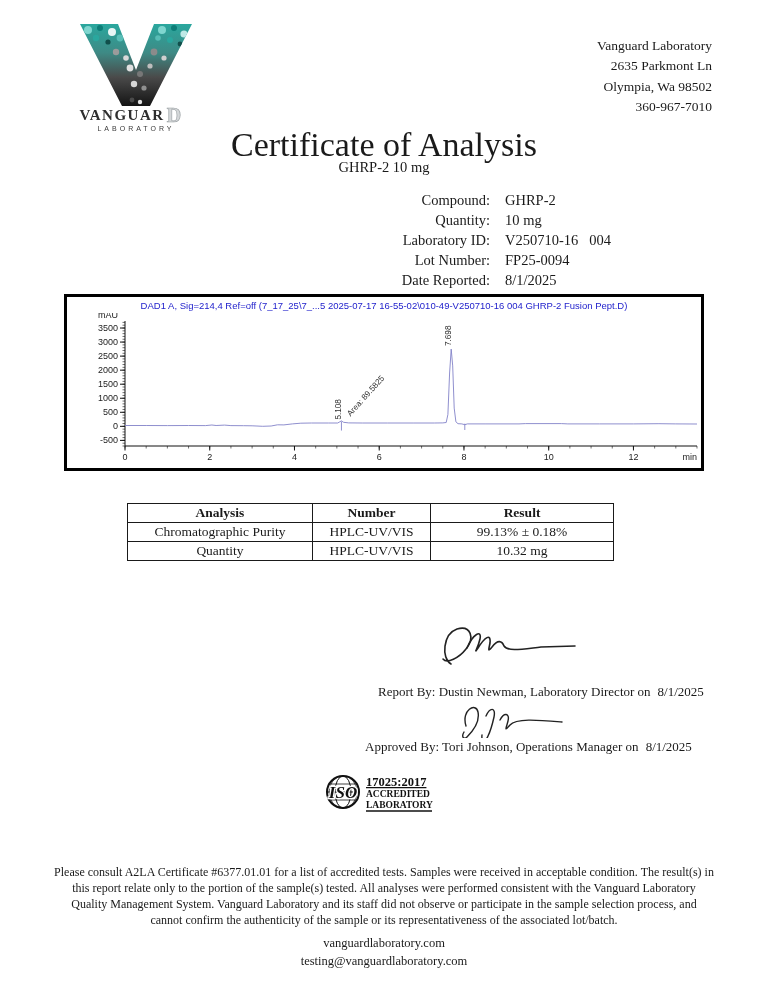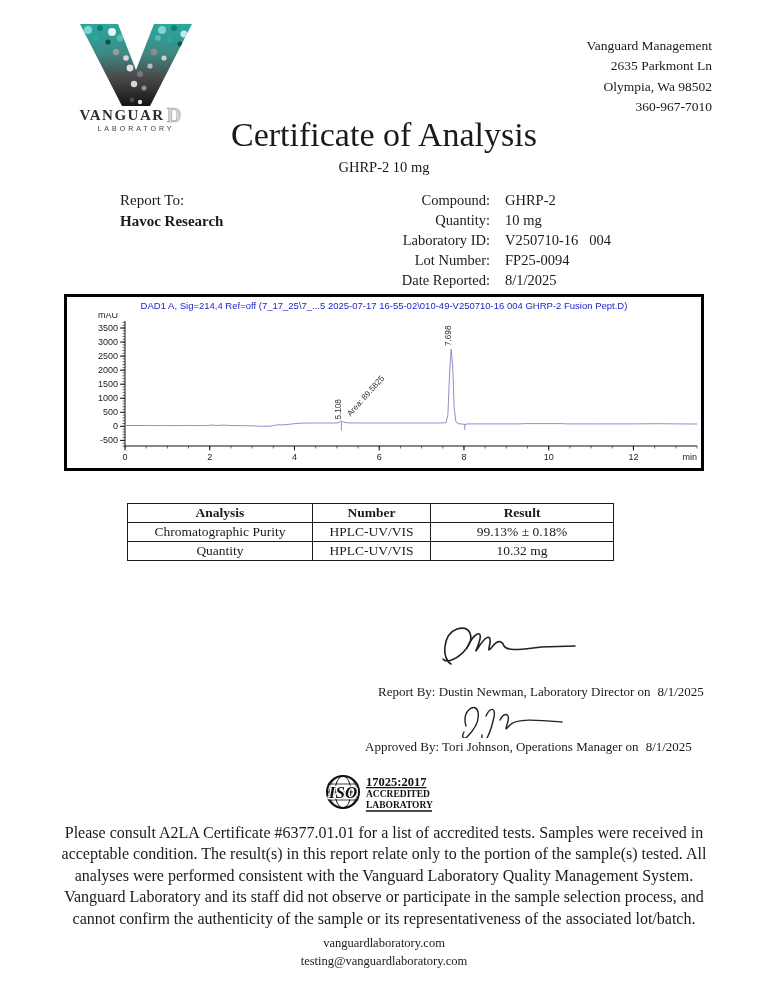--- a/index.html
+++ b/index.html
@@ -8,21 +8,21 @@
     position:relative; width:768px; height:994px; margin:0 auto;
     background:#ffffff; overflow:hidden;
     font-family:"Liberation Serif", serif; color:#1a1a1a;
   }
   .abs { position:absolute; }
 
   
   .logo { left:70px; top:22px; }
   .address { right:56px; top:36px; text-align:right; font-size:13.5px; line-height:1.5; }
 
-  .doc-title { left:0; right:0; top:116px; text-align:center; font-size:34px; }
+  .doc-title { left:0; right:0; top:126px; text-align:center; font-size:34px; }
   .doc-subtitle { left:0; right:0; top:159px; text-align:center; font-size:14.5px; }
 
   .report-to { left:120px; top:190px; font-size:15px; line-height:21px; }
   .report-to .client { font-weight:bold; }
 
   .details { left:358px; top:190px; font-size:14.5px; }
   .details .row { display:flex; line-height:20px;align-items:center; }
   .details .lbl { width:132px; text-align:right; }
   .details .val { margin-left:15px; white-space:pre; }
 
@@ -42,21 +42,21 @@
   
   .sig1 { left:423px; top:620px; }
   .sig2 { left:450px; top:700px; }
   .sig-line { font-size:13px; white-space:nowrap; }
   .sig-line .date { margin-left:7px; }
   .report-by { left:378px; top:684px; }
   .approved-by { left:365px; top:739px; }
 
   .iso-badge { left:322px; top:770px; }
 
-  .disclaimer { left:54px; right:54px; top:822px; text-align:center; font-size:16px; line-height:1.34; }
+  .disclaimer { left:54px; right:54px; top:864px; text-align:center; font-size:12px; line-height:1.34; }
 
   .site-line { left:0; right:0; top:936px; text-align:center; font-size:12.5px; }
   .email-line { left:0; right:0; top:954px; text-align:center; font-size:12.5px; }
 </style>
 </head>
 <body>
 
 <div class="page">
 
   <div class="abs logo">
@@ -100,33 +100,29 @@
           <circle cx="62" cy="78" r="2.4" fill="#4a4a4a"></circle>
         <circle cx="70" cy="80" r="2.2" fill="#e3e3e3"></circle>
       </g>
       <text x="52" y="98" text-anchor="middle" font-family="Liberation Serif, serif" font-weight="bold" font-size="15" letter-spacing="1.5" fill="#2e2e2e">VANGUAR</text>
       <text x="104" y="100" text-anchor="middle" font-family="Liberation Serif, serif" font-weight="bold" font-size="20" fill="#d4d7d9" stroke="#9aa0a3" stroke-width="0.6">D</text>
       <text x="66" y="109" text-anchor="middle" font-family="Liberation Sans, sans-serif" font-size="7" letter-spacing="3" fill="#3a3a3a">LABORATORY</text>
     </svg>
   </div>
 
   <div class="abs address">
-    <div>Vanguard Management</div>
+    <div>Vanguard Laboratory</div>
     <div>2635 Parkmont Ln</div>
     <div>Olympia, Wa 98502</div>
     <div>360-967-7010</div>
   </div>
 
   <div class="abs doc-title">Certificate of Analysis</div>
   <div class="abs doc-subtitle">GHRP-2 10 mg</div>
 
-  <div class="abs report-to">
-    <div>Report To:</div>
-    <div class="client">Havoc Research</div>
-  </div>
 
   <div class="abs details">
     <div class="row">
       <span class="lbl">Compound:</span>
       <span class="val">GHRP-2</span>
     </div>
     <div class="row">
       <span class="lbl">Quantity:</span>
       <span class="val">10 mg</span>
     </div>

